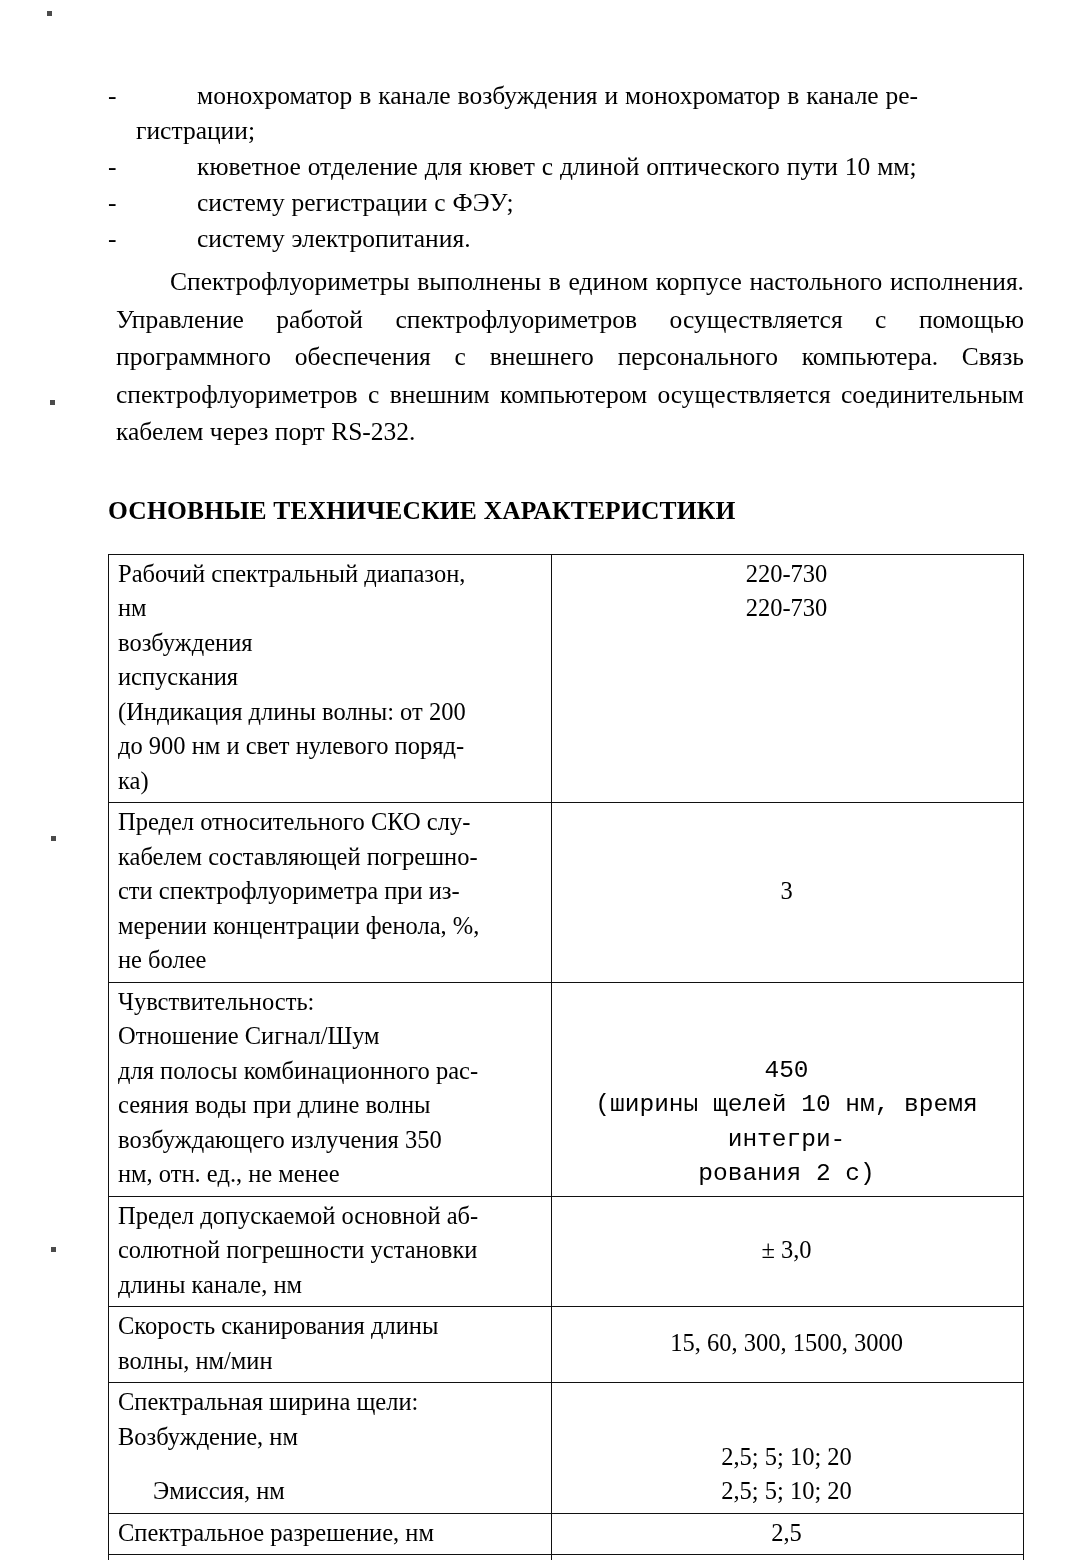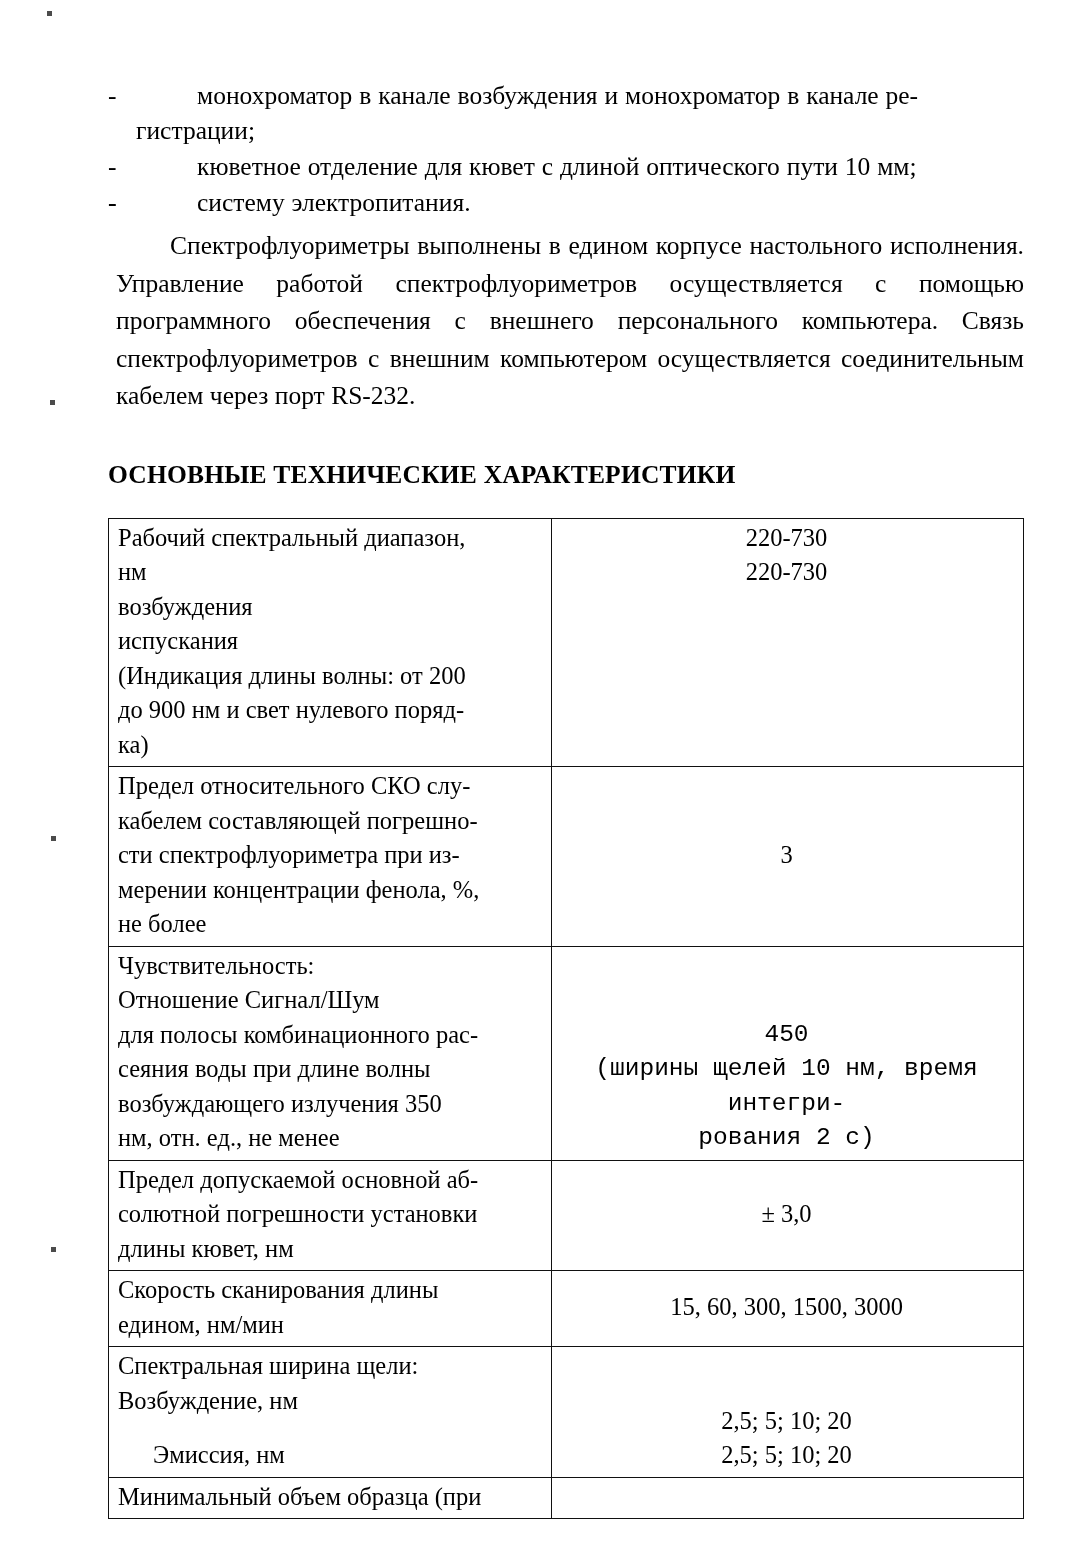--- a/index.html
+++ b/index.html
@@ -121,21 +121,21 @@
   <span class="margin-mark" style="left:47px; top:11px;"></span>
   <span class="margin-mark" style="left:50px; top:400px;"></span>
   <span class="margin-mark" style="left:51px; top:836px;"></span>
   <span class="margin-mark" style="left:51px; top:1247px;"></span>
 
   <div class="content">
 
     <ul class="bullets" id="bullet-list">
         <li class="bullet-row"><span class="dash">-</span><span>монохроматор в канале возбуждения и монохроматор в канале ре-гистрации;</span></li>
         <li class="bullet-row"><span class="dash">-</span><span>кюветное отделение для кювет с длиной оптического пути 10 мм;</span></li>
-        <li class="bullet-row"><span class="dash">-</span></li>
+        <li class="bullet-row"><span class="dash">-</span><span>систему регистрации с ФЭУ;</span></li>
         <li class="bullet-row"><span class="dash">-</span><span>систему электропитания.</span></li>
       </ul>
 
     <p class="para">Спектрофлуориметры выполнены в едином корпусе настольного исполнения. Управление работой спектрофлуориметров осуществляется с помощью программного обеспечения с внешнего персонального компьютера. Связь спектрофлуориметров с внешним компьютером осуществляется соединительным кабелем через порт RS-232.</p>
 
     <h2 class="section-title">ОСНОВНЫЕ ТЕХНИЧЕСКИЕ ХАРАКТЕРИСТИКИ</h2>
 
     <table class="spec-table">
       <tbody id="spec-table-body">
           <tr>
@@ -177,48 +177,56 @@
             <td class="value" style="vertical-align: bottom; font-family: Liberation Mono, monospace;">
               <span class="vline">450</span>
               <span class="vline">(ширины щелей 10 нм, время интегри-</span>
               <span class="vline">рования 2 с)</span>
             </td>
           </tr>
           <tr>
             <td class="label">
               <span class="lline">Предел допускаемой основной аб-</span>
               <span class="lline">солютной погрешности установки</span>
-              <span class="lline">длины кювет, нм</span>
+              <span class="lline">длины канале, нм</span>
             </td>
             <td class="value" style="vertical-align: middle;">
               <span class="vline">± 3,0</span>
             </td>
           </tr>
           <tr>
             <td class="label">
               <span class="lline">Скорость сканирования длины</span>
-              <span class="lline">едином, нм/мин</span>
+              <span class="lline">волны, нм/мин</span>
             </td>
             <td class="value" style="vertical-align: middle;">
               <span class="vline">15, 60, 300, 1500, 3000</span>
             </td>
           </tr>
           <tr>
             <td class="label">
               <span class="lline">Спектральная ширина щели:</span>
               <span class="lline">Возбуждение, нм</span>
               <span class="lline indent">Эмиссия, нм</span>
             </td>
             <td class="value" style="vertical-align: bottom;">
               <span class="vline">2,5; 5; 10; 20</span>
               <span class="vline">2,5; 5; 10; 20</span>
             </td>
           </tr>
           <tr>
             <td class="label">
+              <span class="lline">Спектральное разрешение, нм</span>
+            </td>
+            <td class="value" style="vertical-align: middle;">
+              <span class="vline">2,5</span>
+            </td>
+          </tr>
+          <tr>
+            <td class="label">
               <span class="lline">Минимальный объем образца (при</span>
             </td>
             <td class="value" style="vertical-align: middle;"></td>
           </tr>
         </tbody>
     </table>
 
   </div>
 </div>
 

